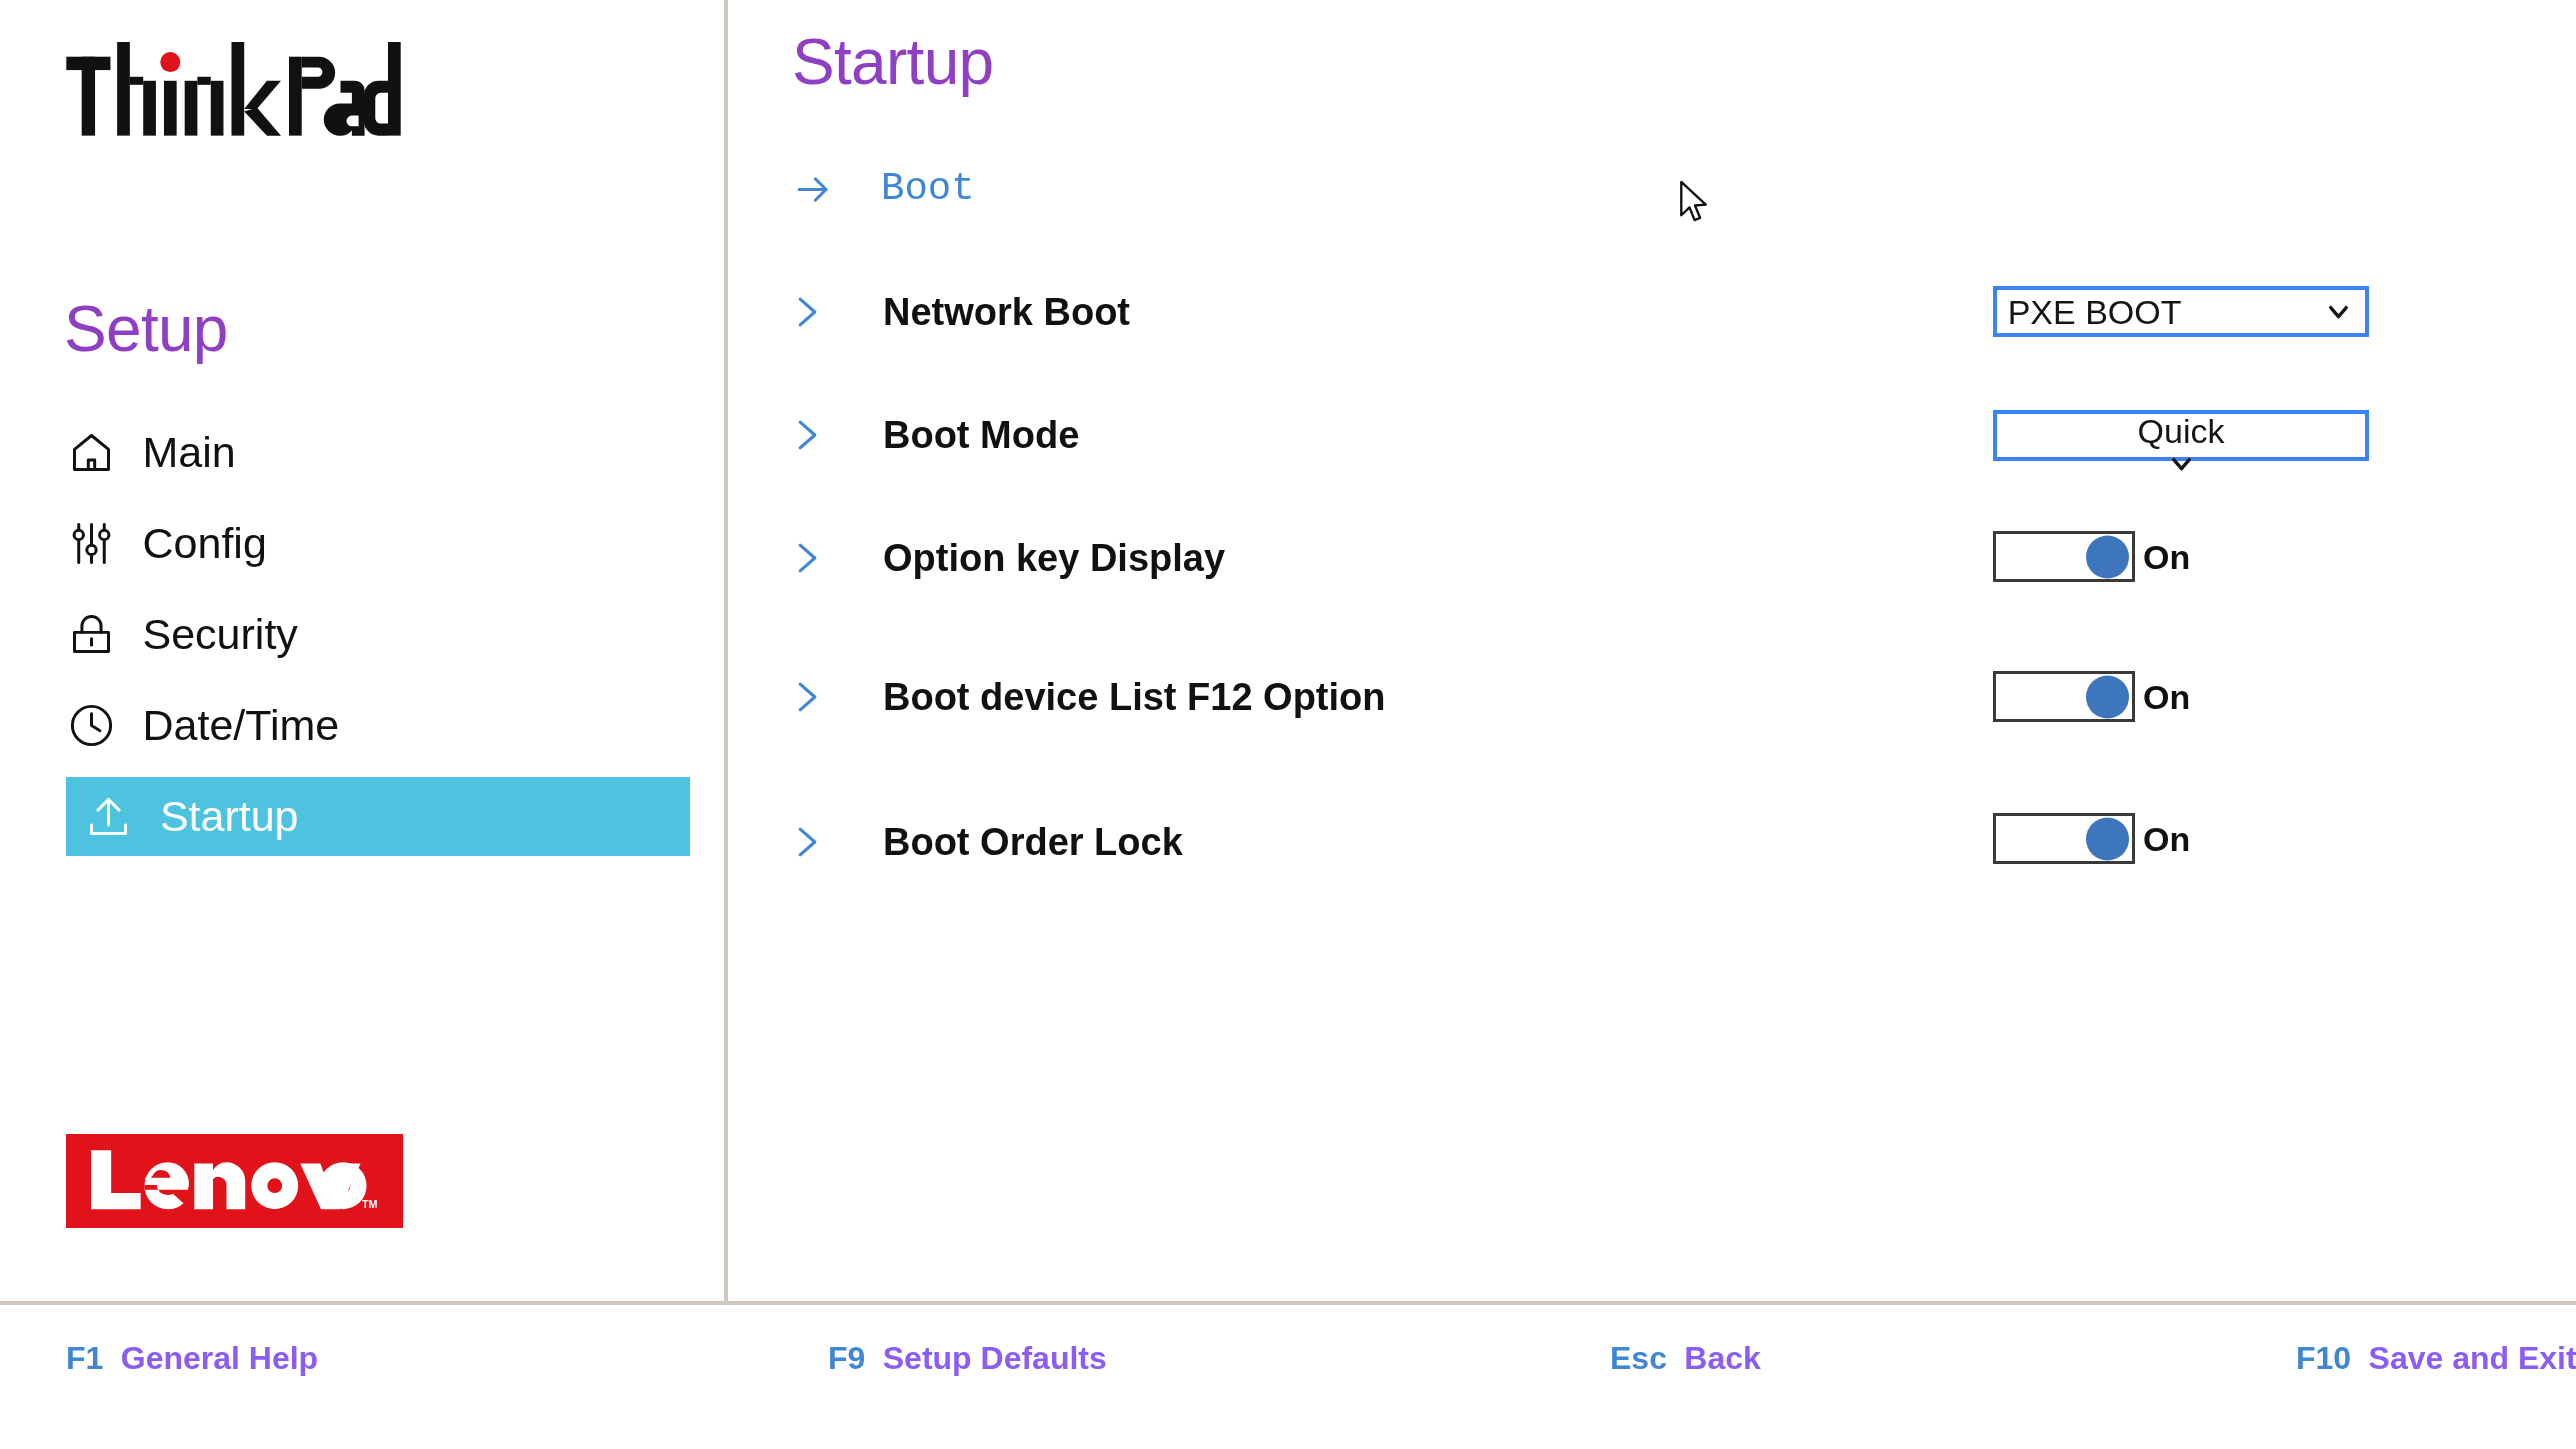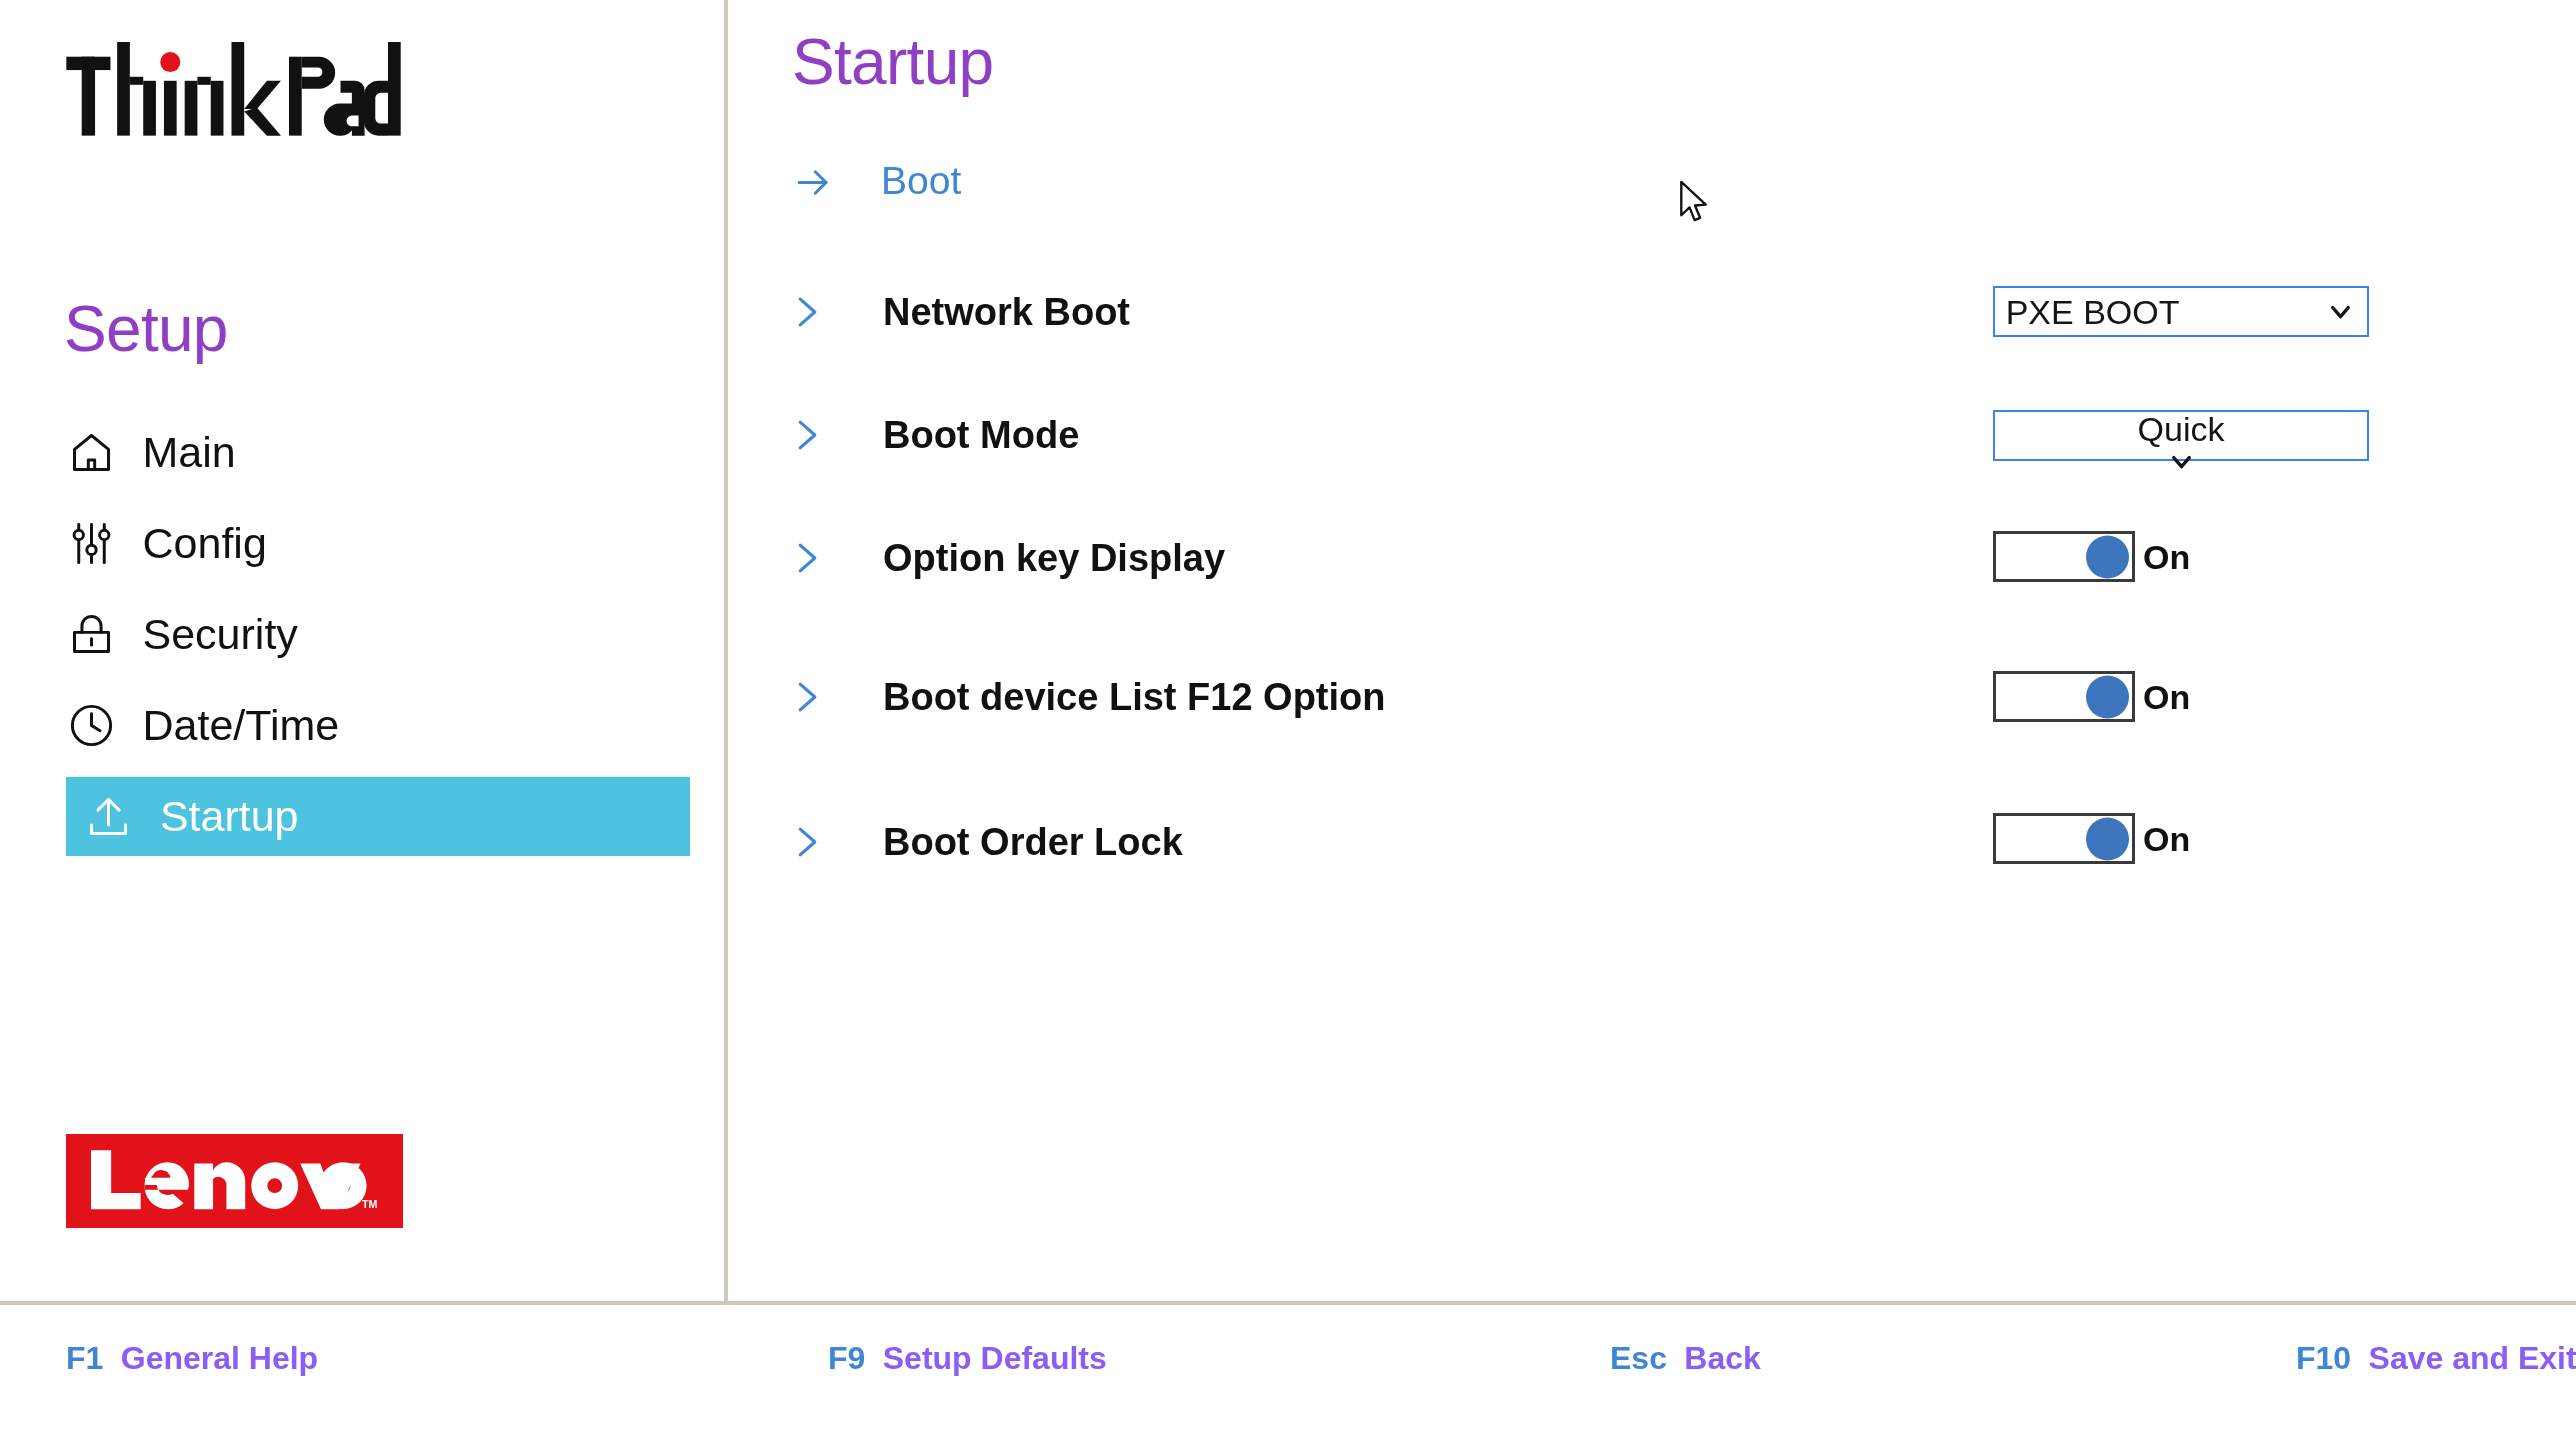--- a/index.html
+++ b/index.html
@@ -123,22 +123,23 @@
     letter-spacing:-0.7px;
     line-height:1;
     white-space:nowrap;
   }
 
   
   .link-row {
     position:absolute;
     left:64px; top:161px;
     display:flex;
-    align-items:flex-start;
+    align-items:center;
     height:56px;
+    font-family:Liberation Mono, monospace;
   }
   .link-arrow { width:43px; height:43px; flex:0 0 auto; }
   .link-arrow svg { display:block; }
   .link-label {
     margin-left:46px;
     font-size:39px;
     font-weight:400;
     color:#3f86d4;
     line-height:1;
     white-space:nowrap;
@@ -168,21 +169,21 @@
     font-weight:700;
     color:#111111;
     line-height:1;
     white-space:nowrap;
   }
 
   
   .control-dropdown {
     position:absolute;
     width:376px; height:51px;
-    border:2px solid #3b82f6;
+    border:4px solid #3b82f6;
     background:#ffffff;
     display:flex;
     align-items:center;
     padding:0 10.7px;
     left:1265px;
   }
   .dd-0 { top:286px; }
   .dd-1 { top:410px;flex-direction:column; }
   .dd-value {
     font-size:34px;

